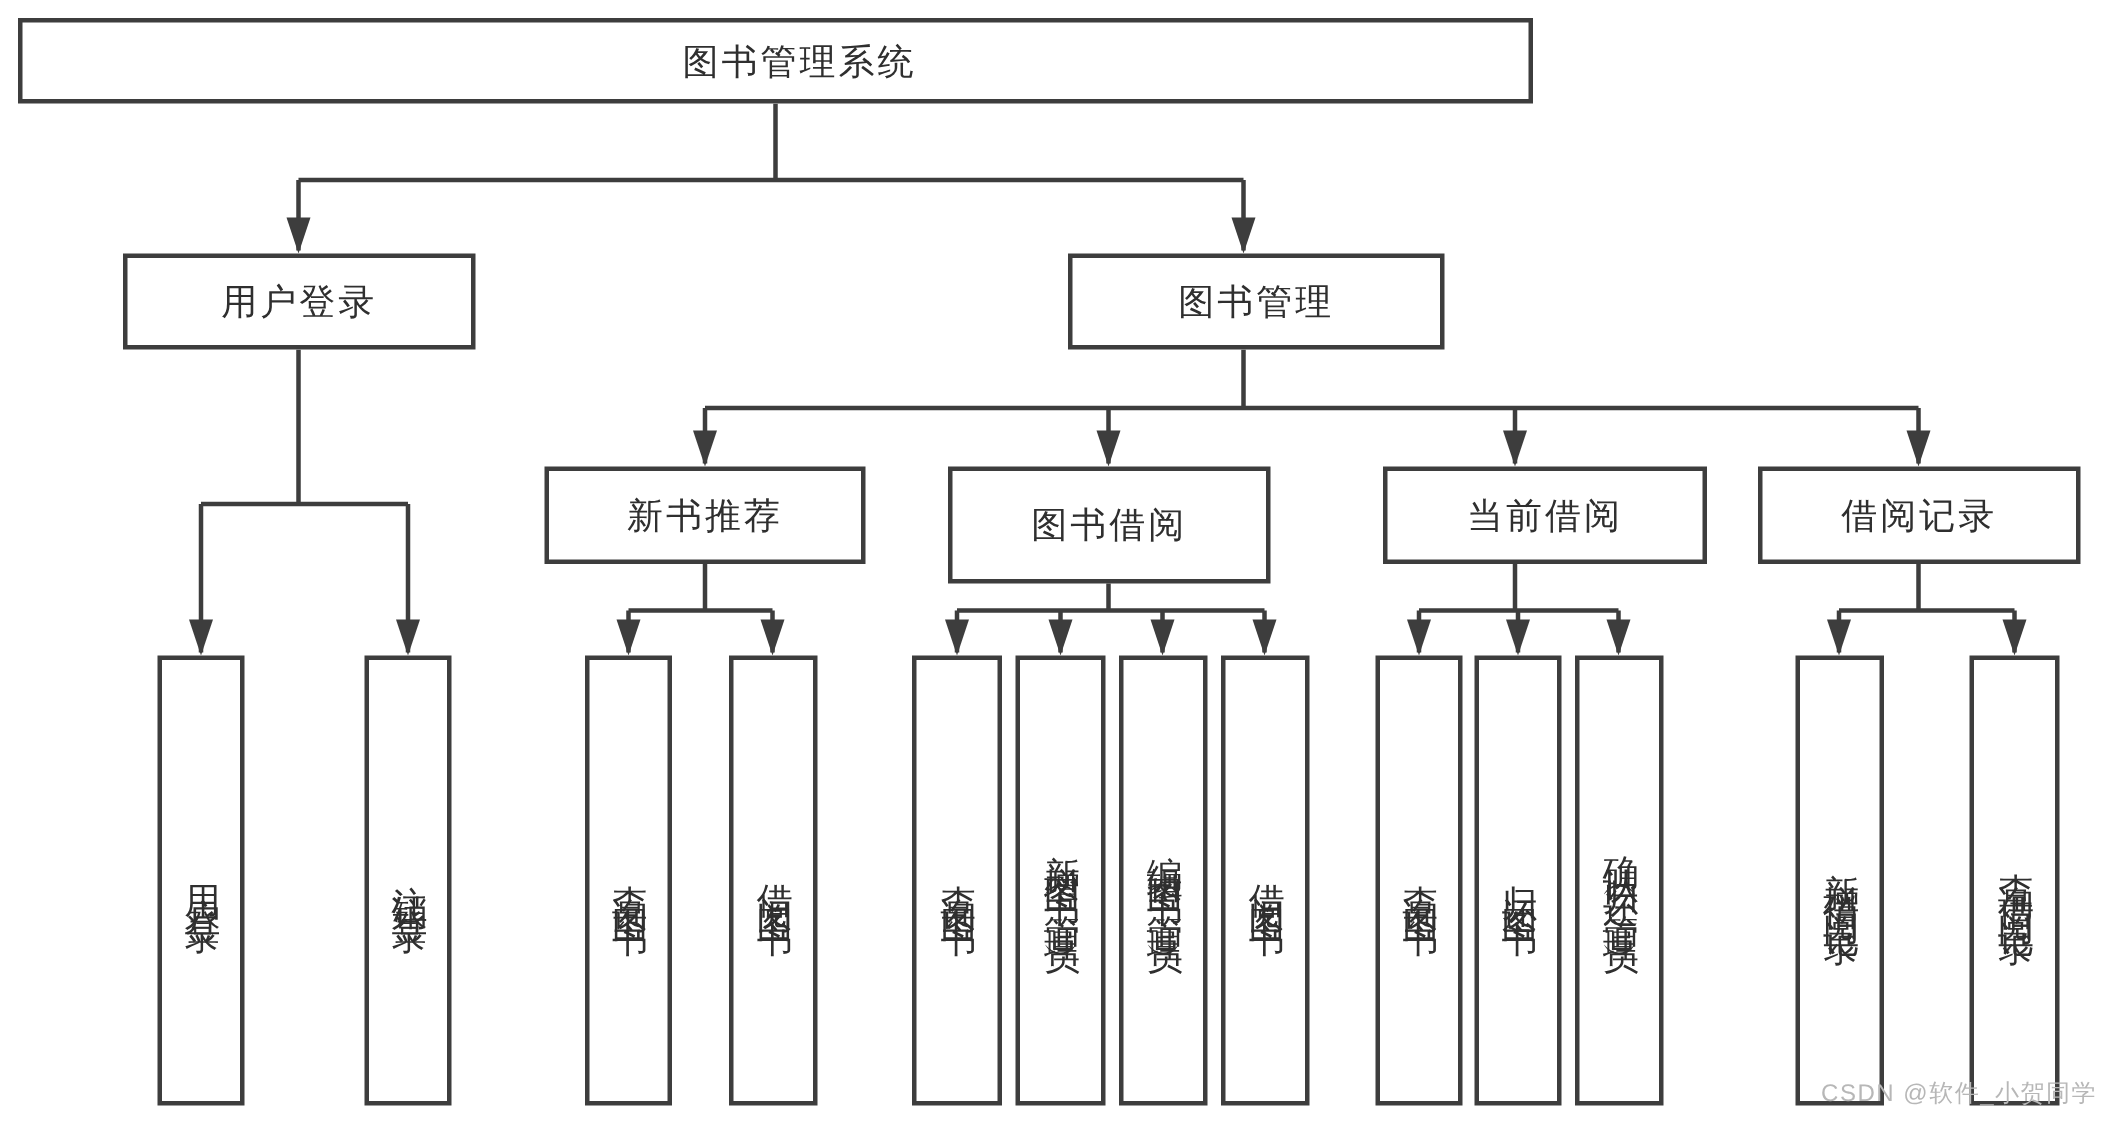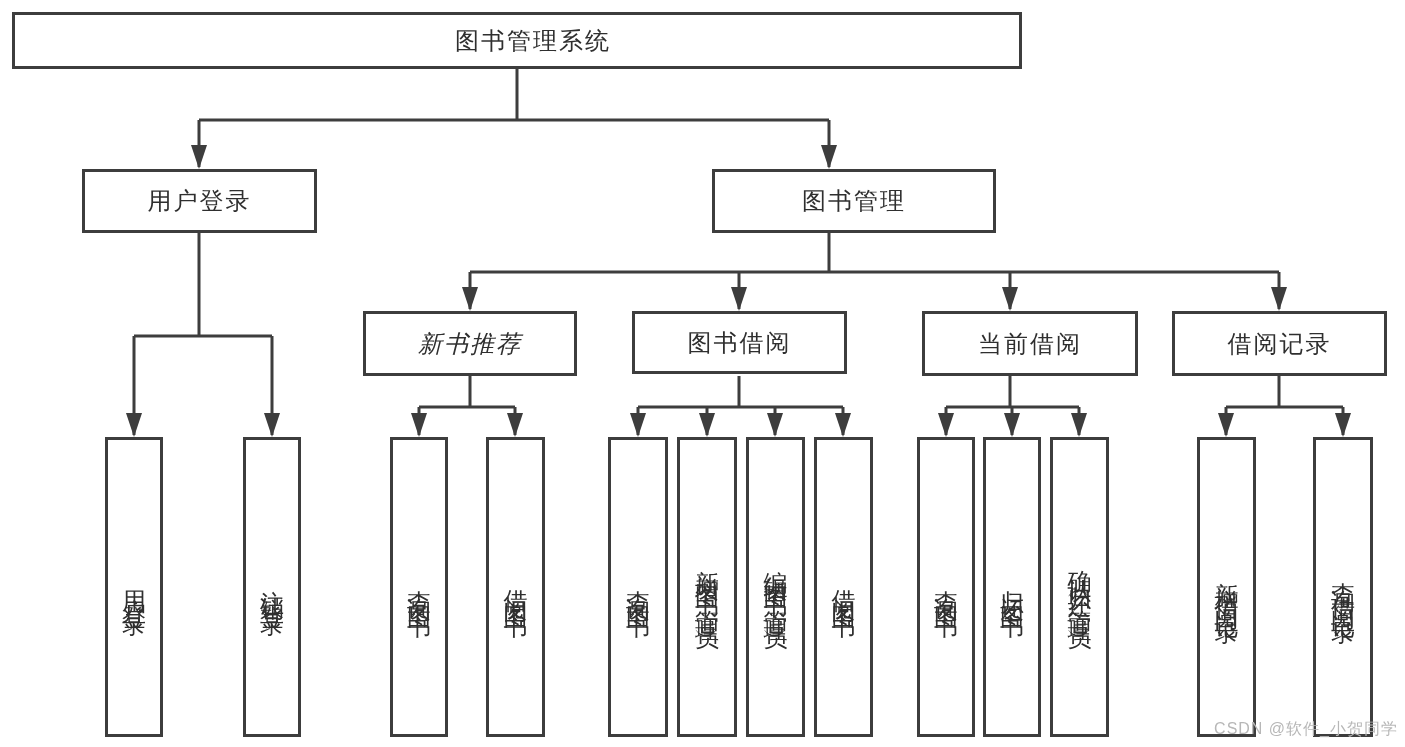--- a/index.html
+++ b/index.html
@@ -76,28 +76,28 @@
     <polygon points="1335,413 1351,413 1343,437"></polygon>
   </svg>
 
   <div class="box" style="left:12px;top:12px;width:1010px;height:57px;padding-left:32px;">
     <span>图书管理系统</span>
   </div>
 
   <div class="box" style="left:82px;top:169px;width:235px;height:64px;">
     <span>用户登录</span>
   </div>
-  <div class="box" style="left:712px;top:169px;width:284px;height:64px;">
+  <div class="box" style="left:712px;top:169px;width:251px;height:64px;">
     <span>图书管理</span>
   </div>
 
-  <div class="box" style="left:363px;top:311px;width:214px;height:65px;font-style:italic;">
+  <div class="box" style="left:363px;top:311px;width:214px;height:65px;">
     <span>新书推荐</span>
   </div>
-  <div class="box" style="left:632px;top:311px;width:215px;height:63px;">
+  <div class="box" style="left:632px;top:311px;width:215px;height:78px;">
     <span>图书借阅</span>
   </div>
   <div class="box" style="left:922px;top:311px;width:216px;height:65px;">
     <span>当前借阅</span>
   </div>
   <div class="box" style="left:1172px;top:311px;width:215px;height:65px;">
     <span>借阅记录</span>
   </div>
 
   <div class="vbox" style="left:105px;width:58px;">

